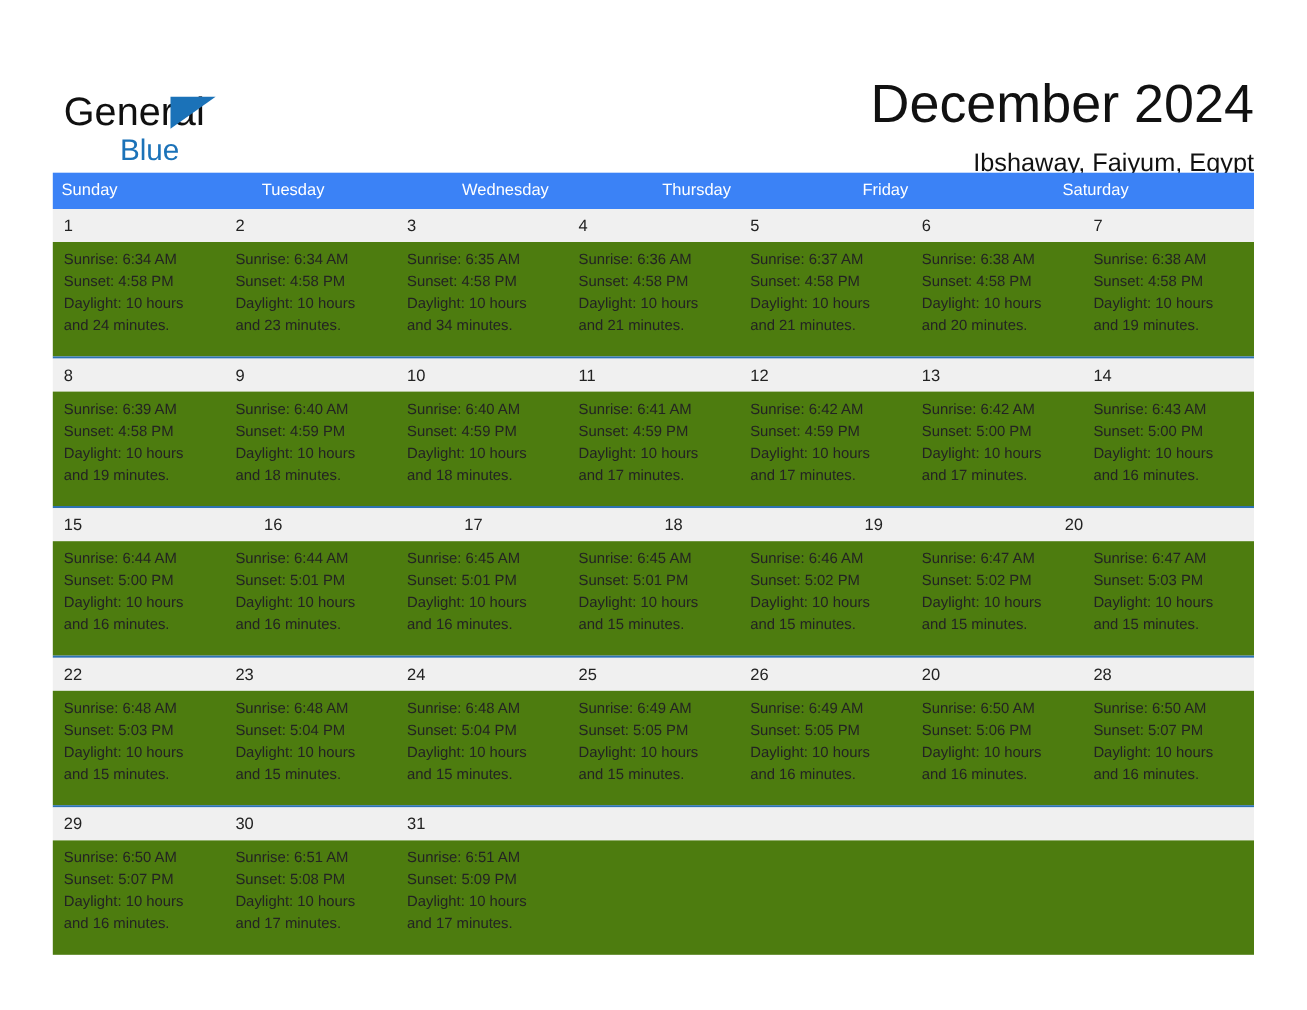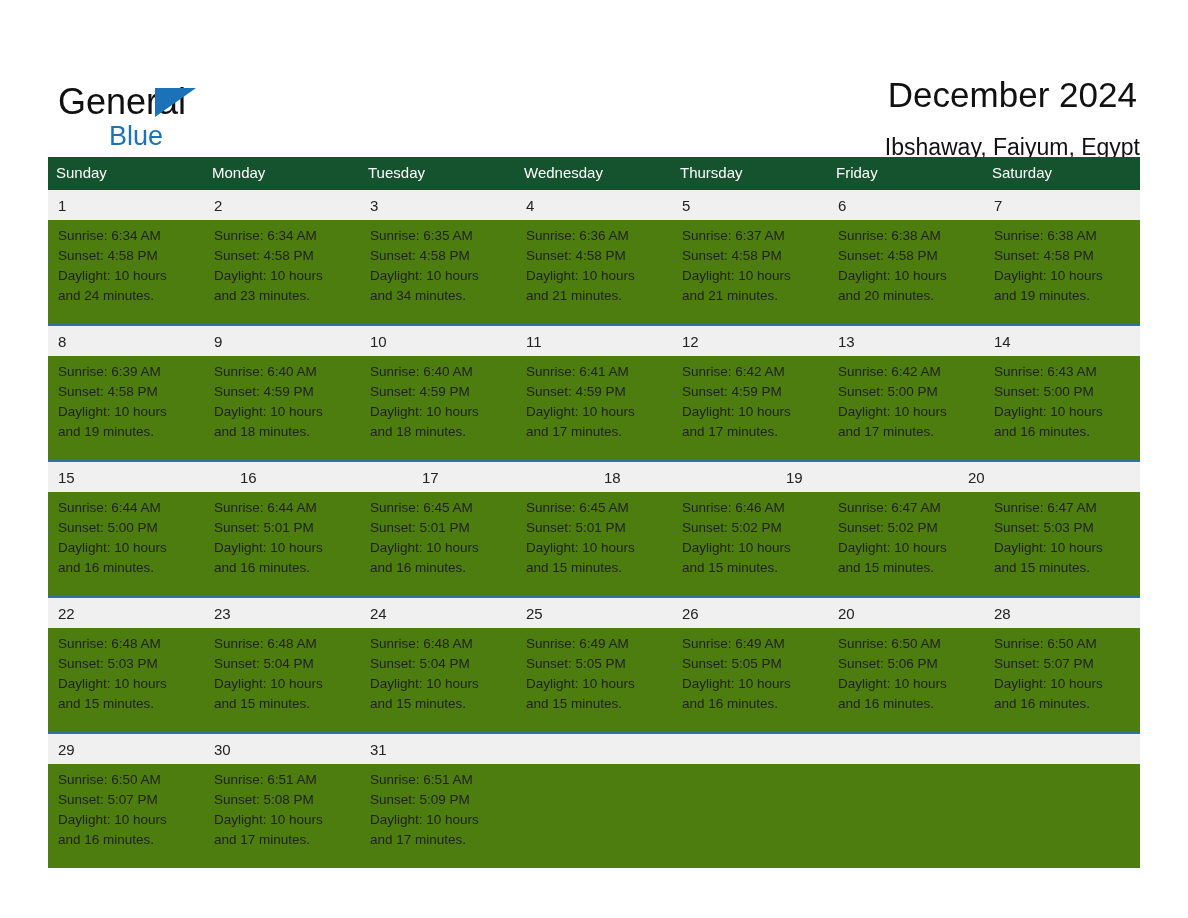--- a/index.html
+++ b/index.html
@@ -66,21 +66,21 @@
     line-height: 42px;
   }
 
   .title-block {
     position: absolute;
     right: 0;
     top: 0;
     text-align: right;
   }
   .cal-title {
-    font-size: 35px;
+    font-size: 49px;
     font-weight: normal;
     color: #111111;
     line-height: 52px;
     white-space: nowrap;
     text-align: center;
   }
   .cal-subtitle {
     font-size: 23px;
     font-weight: normal;
     color: #111111;
@@ -92,21 +92,21 @@
   
   .calendar {
     position: absolute;
     left: 48px;
     top: 157px;
     width: 1092px;
   }
   .weekday-row {
     display: flex;
     width: 100%;
-    background: #14532d;
+    background: #3b82f6;
   }
   .weekday-cell {
     flex: 1 1 0;
     box-sizing: border-box;
     padding: 7px 0 8px 8px;
     font-size: 15px;
     color: #ffffff;
     line-height: 18px;
   }
 
@@ -167,21 +167,20 @@
     <div class="title-block">
       <div class="cal-title">December 2024</div>
       <div class="cal-subtitle">Ibshaway, Faiyum, Egypt</div>
     </div>
 
   </div>
 
   <div class="calendar">
     <div class="weekday-row" id="weekday-row">
         <div class="weekday-cell">Sunday</div>
-        <div class="weekday-cell">Monday</div>
         <div class="weekday-cell">Tuesday</div>
         <div class="weekday-cell">Wednesday</div>
         <div class="weekday-cell">Thursday</div>
         <div class="weekday-cell">Friday</div>
         <div class="weekday-cell">Saturday</div>
       </div>
     <div id="weeks-container">
         <div class="week-row first">
           <div class="daynum-row">
             <div class="daynum-cell">1</div>

